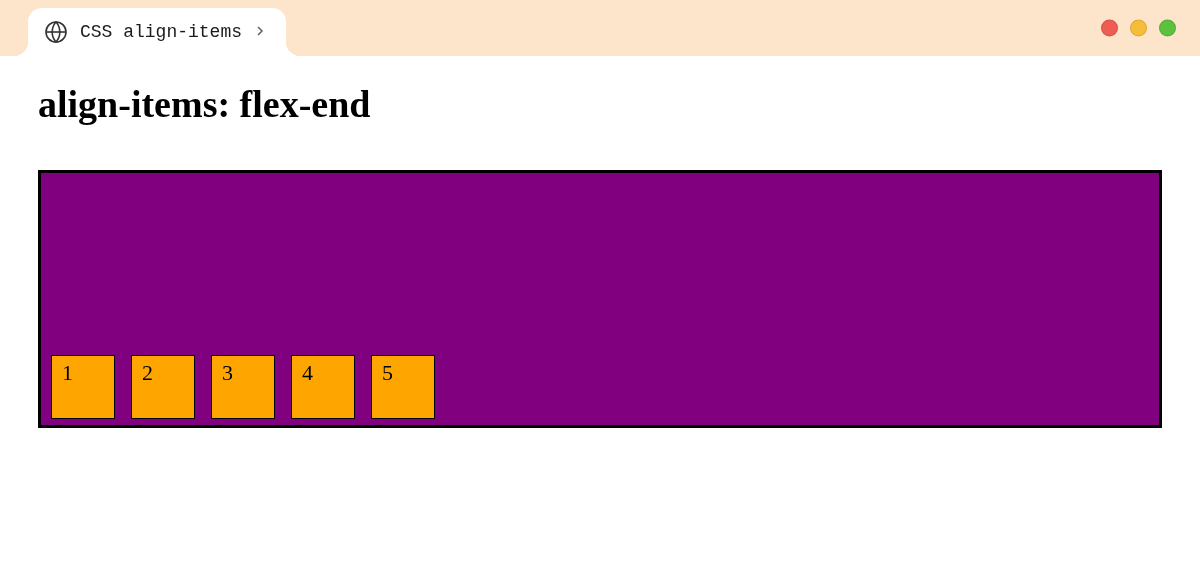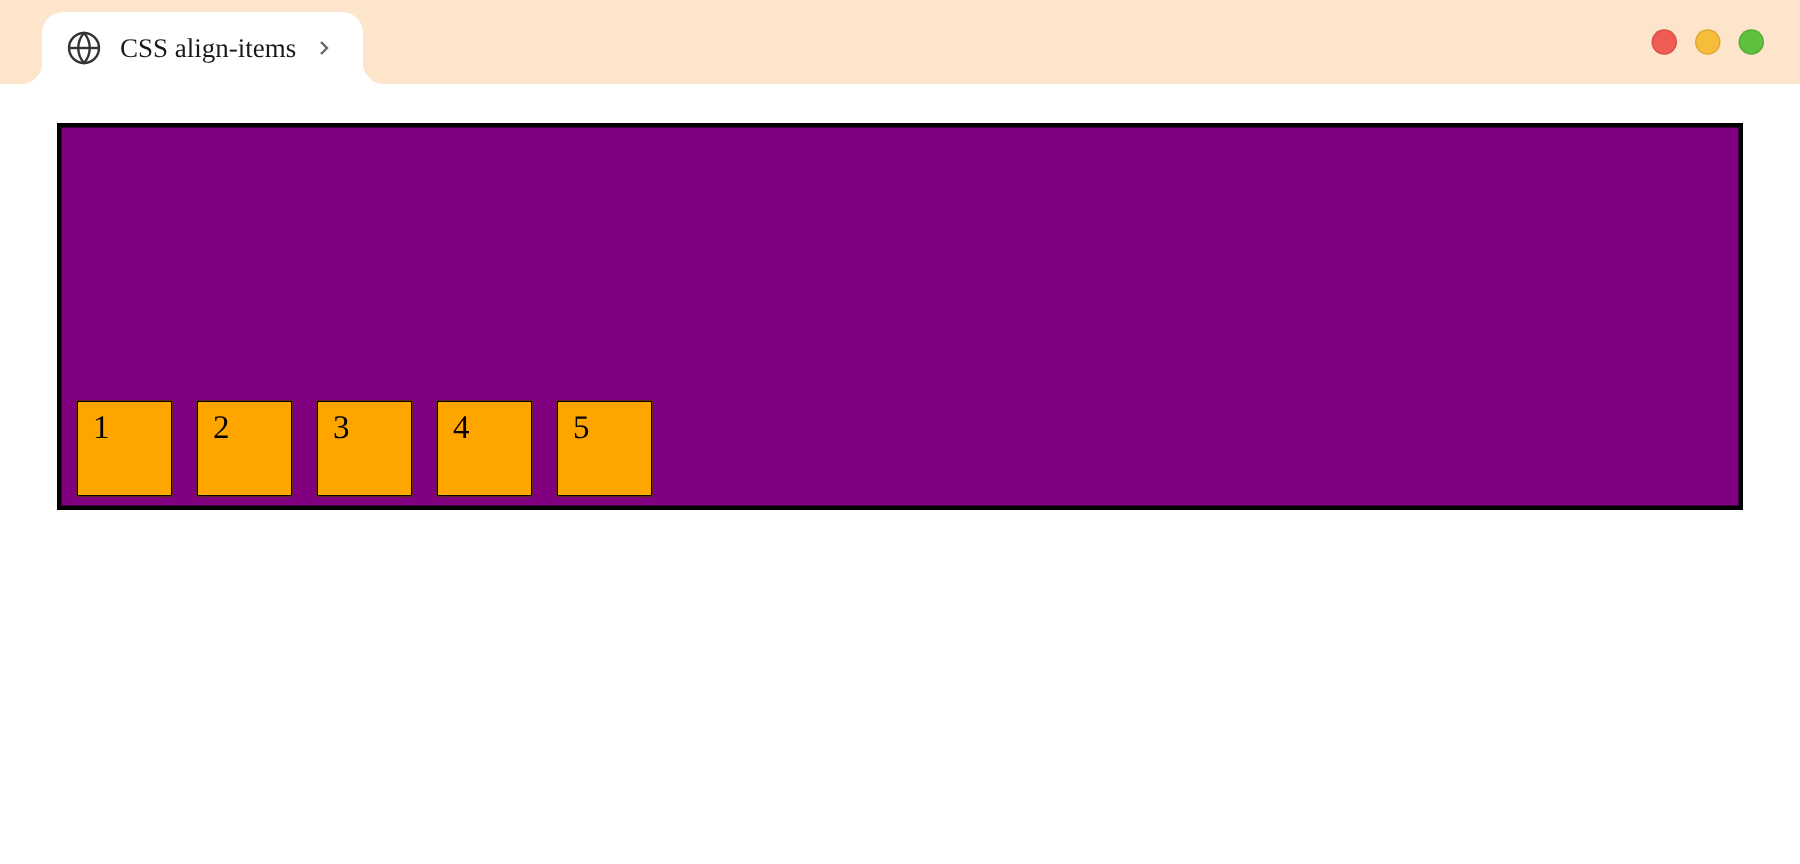--- a/index.html
+++ b/index.html
@@ -20,21 +20,21 @@
       padding-left: 28px;
     }
     .tab {
       background: #ffffff;
       border-radius: 14px 14px 0 0;
       height: 48px;
       display: flex;
       align-items: center;
       padding: 0 20px 0 16px;
       gap: 12px;
-      font-family: Liberation Serif, serif;
+      font-family: Liberation Mono, monospace;
       font-size: 18px;
       color: #1a1a1a;
       position: relative;
     }
     .tab::before,
     .tab::after {
       content: "";
       position: absolute;
       bottom: 0;
       width: 14px;
@@ -112,20 +112,21 @@
     </span>
   </div>
   <div class="window-controls">
     <div class="window-dot dot-red"></div>
     <div class="window-dot dot-yellow"></div>
     <div class="window-dot dot-green"></div>
   </div>
 </div>
 
 <div class="page-content">
+  <h1 class="page-title">align-items: flex-end</h1>
 
   <div class="flex-demo">
     <div class="flex-box">1</div>
     <div class="flex-box">2</div>
     <div class="flex-box">3</div>
     <div class="flex-box">4</div>
     <div class="flex-box">5</div>
   </div>
 </div>
 

